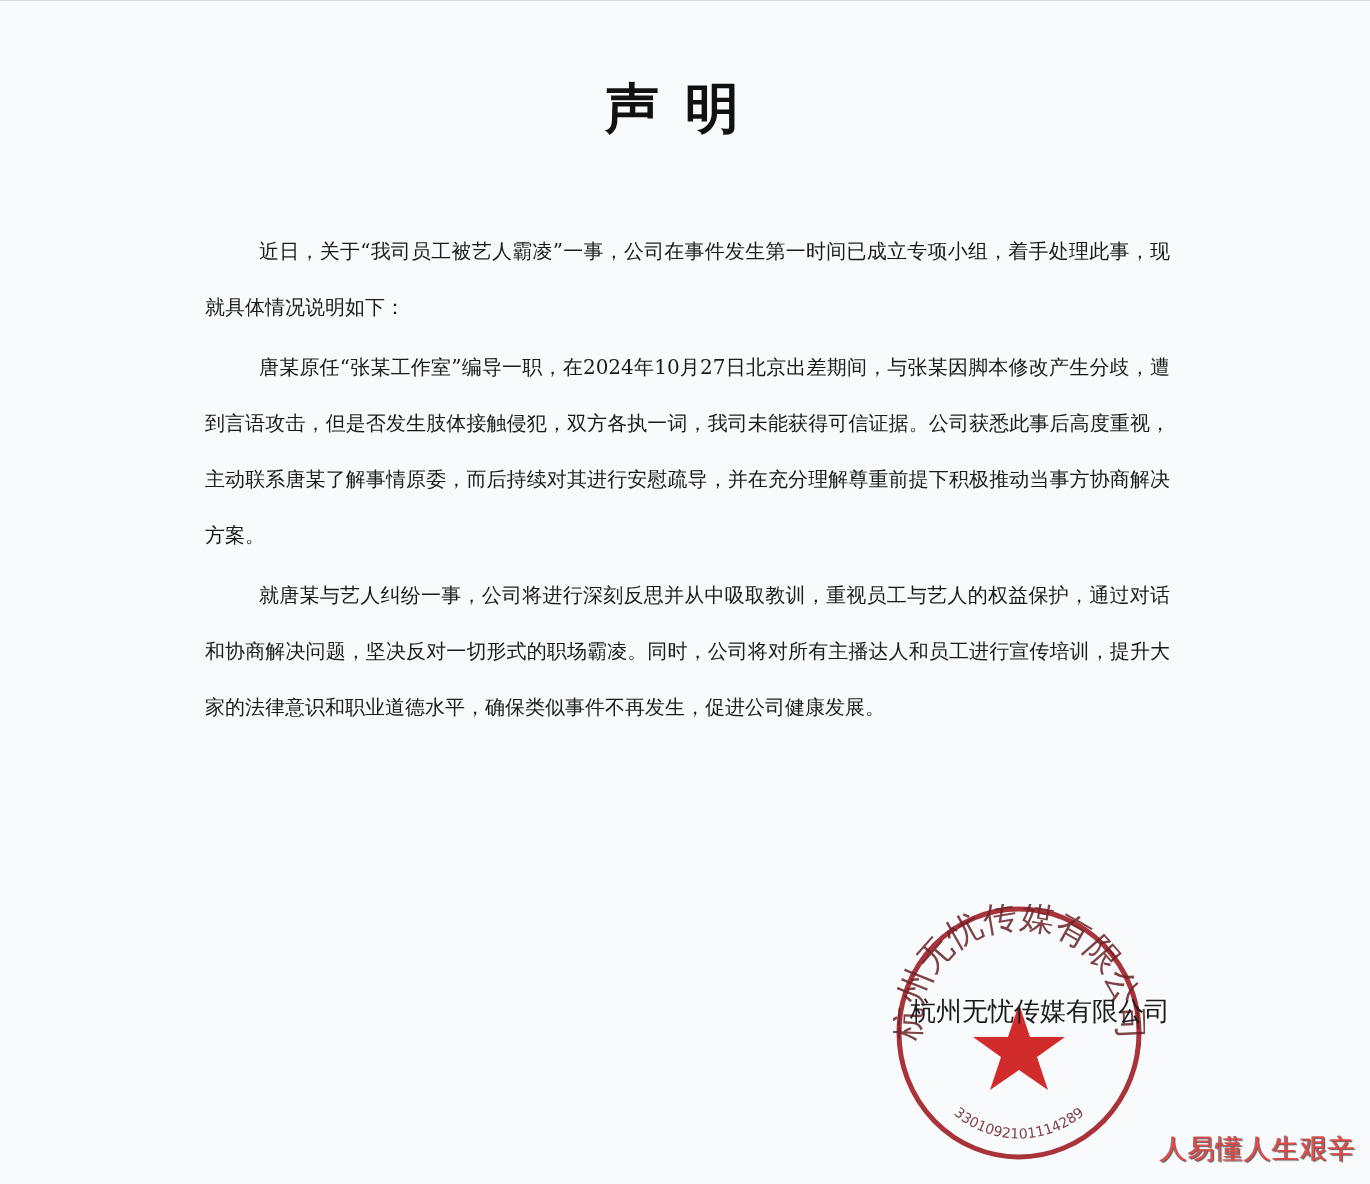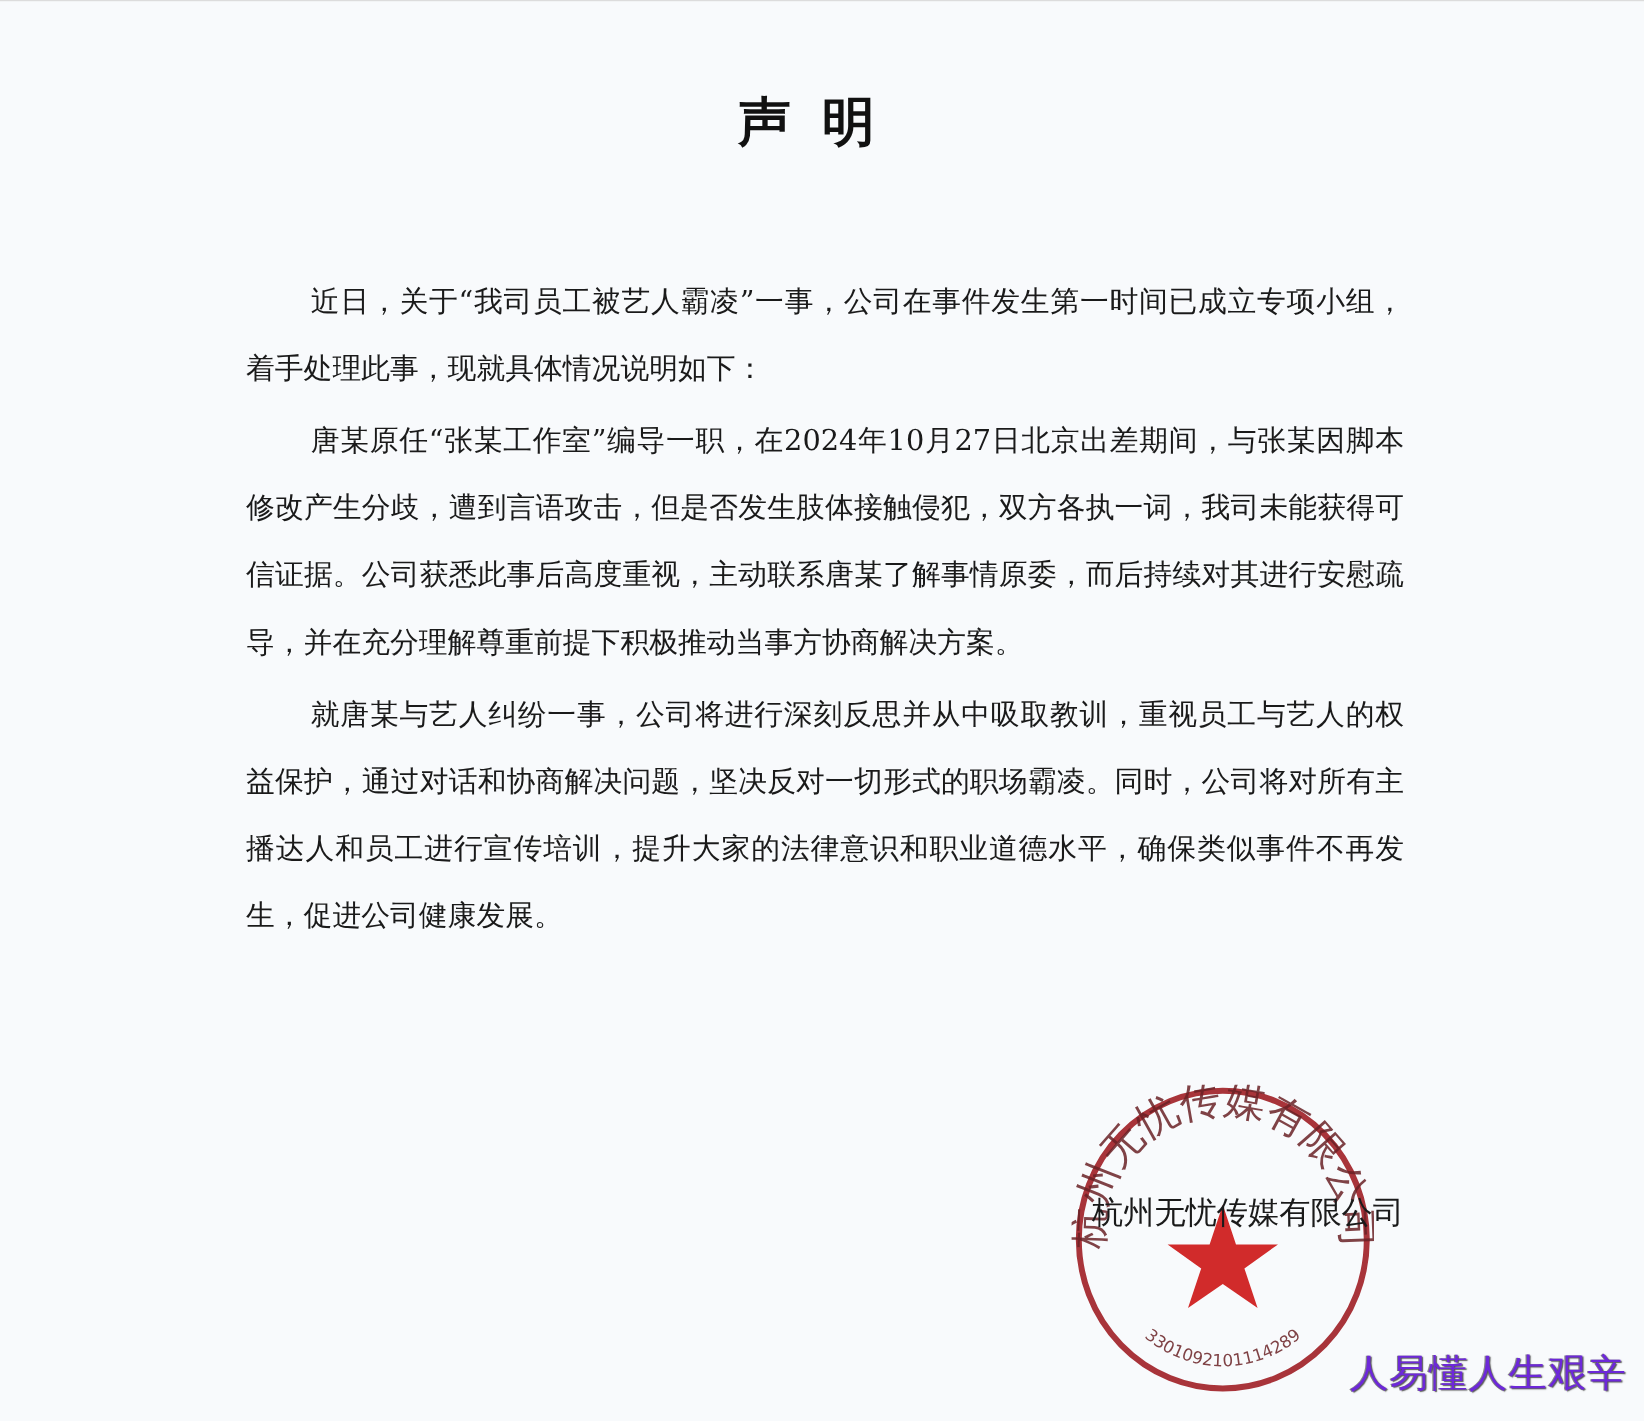--- a/index.html
+++ b/index.html
@@ -13,40 +13,40 @@
     .page {
       position: absolute; left: 0; top: 0; width: 1370px; height: 1184px;
       background: #f8fafc;
       border-top: 1px solid #dcdcdc;
     }
     .title {
       position: absolute; left: 0; width: 1370px; top: 72px;
       text-align: center;
       font-family: "DejaVu Sans", sans-serif;
       font-weight: bold;
-      font-size: 44px; letter-spacing: 26px;
+      font-size: 54px; letter-spacing: 26px;
       color: #111;
     }
     .body-text {
       position: absolute; left: 205px; top: 222px; width: 965px;
-      font-size: 24px; line-height: 56px;
+      font-size: 20px; line-height: 56px;
       text-align: justify;
     }
     .para { margin: 0 0 4px 0; text-indent: 54px; }
     .sign {
       position: absolute; left: 890px; top: 982px; width: 280px;
       text-align: right; font-size: 26px; line-height: 56px;
     }
     .seal {
       position: absolute; left: 893px; top: 903px; width: 252px; height: 258px;
     }
     .watermark {
       position: absolute; right: 14px; bottom: 18px;
       font-family: "DejaVu Sans", sans-serif;
-      font-size: 32px; color: #6d28d9;
+      font-size: 27px; color: #ef4444;
       text-shadow: 1px 1px 1px #555, -1px 0 0 #888;
       letter-spacing: 1px;
     }
   </style>
 </head>
 <body>
 
 <div class="page">
   <div class="title">声明</div>
 

